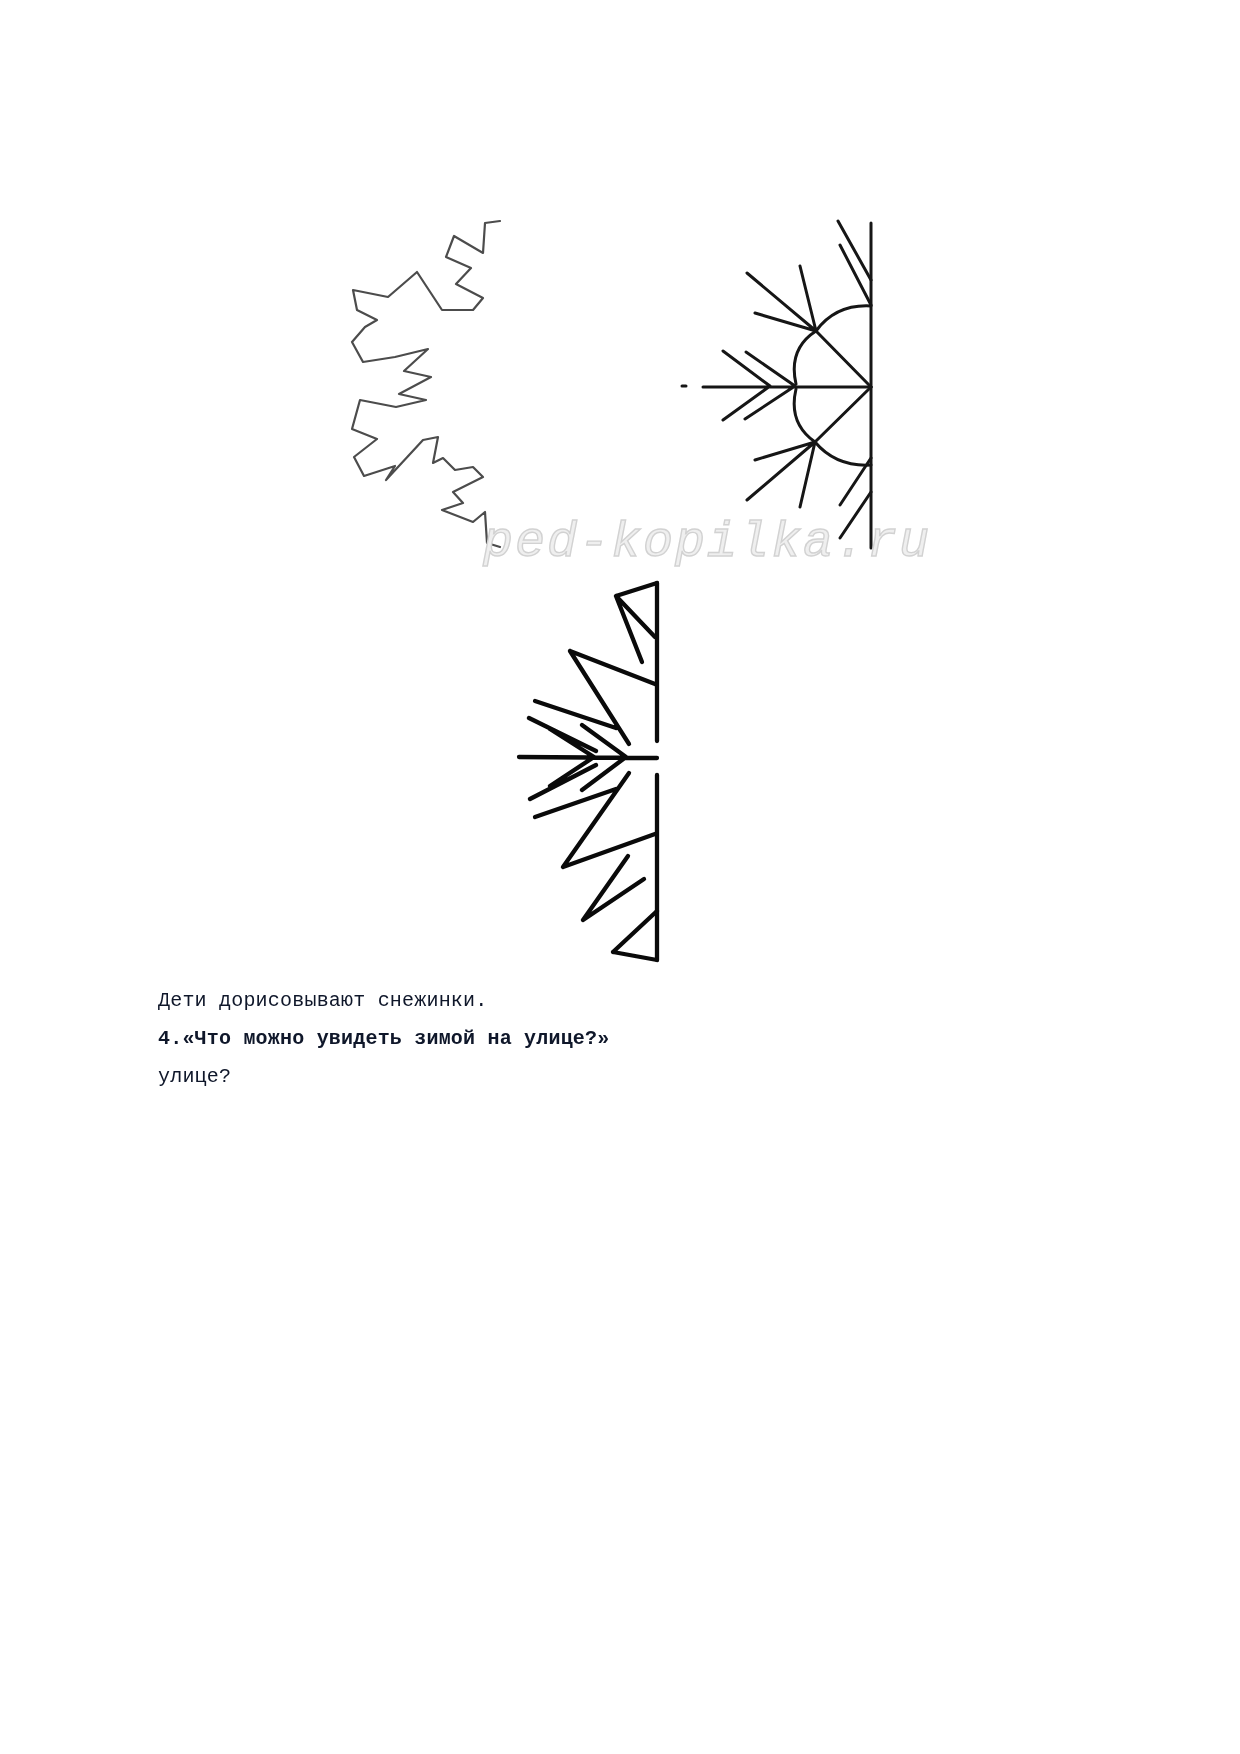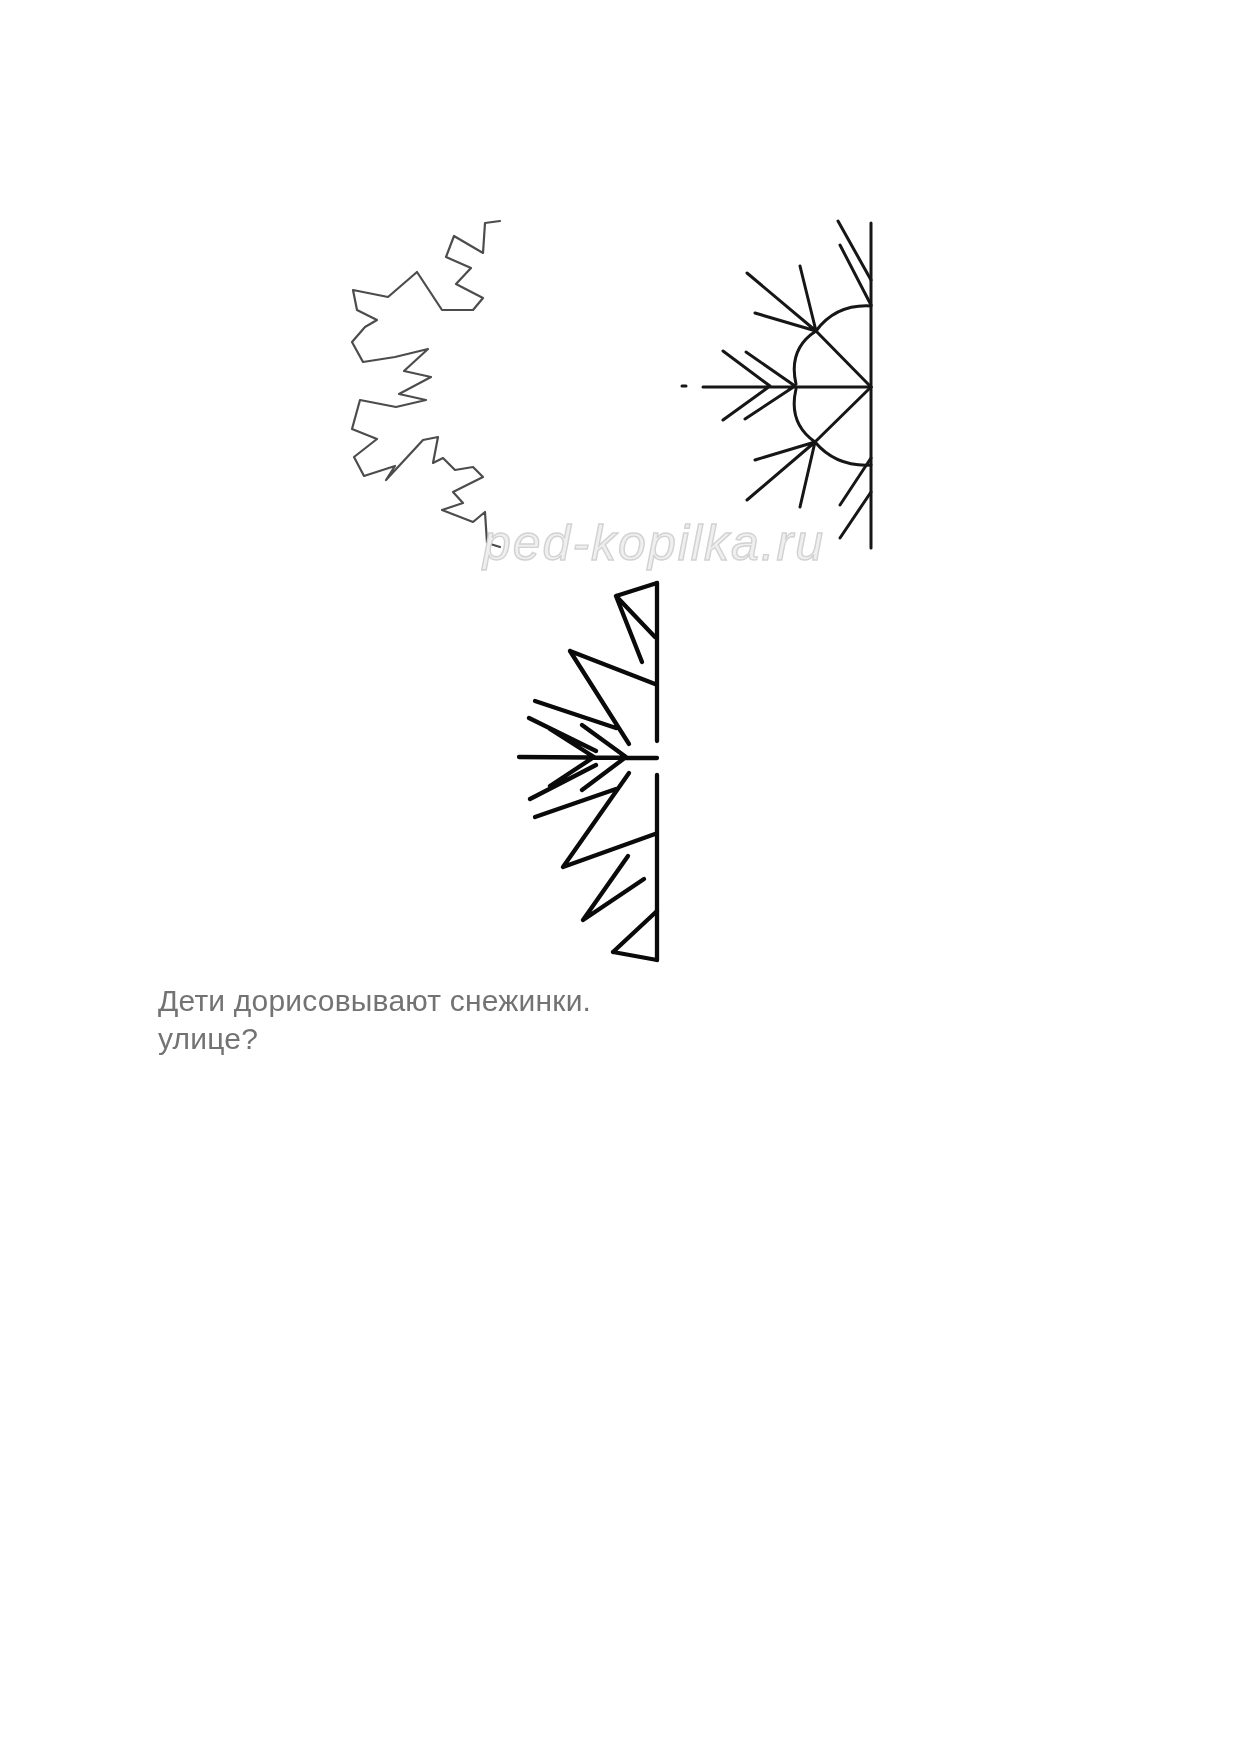--- a/index.html
+++ b/index.html
@@ -1,40 +1,40 @@
 <!DOCTYPE html>
 <html><head>
 <meta charset="utf-8">
 <style>
   html,body{margin:0;padding:0;background:#ffffff;}
   .page{
     position:relative;
     width:1240px;height:1754px;
     background:#ffffff;
-    font-family:Liberation Sans, sans-serif;
+    font-family:Liberation Mono, monospace;
     overflow:hidden;
   }
   .fig{position:absolute;}
   .fig svg{display:block;}
   .watermark{
     position:absolute;
     left:483px;top:514px;
     font-style:italic;
     font-size:50px;
     letter-spacing:2px;
     white-space:nowrap;
     color:#efefef;
     -webkit-text-stroke:1.4px #d2d2d2;
     user-select:none;
   }
   .textblock{
     position:absolute;
     left:158px;top:982px;
-    color:#737373;
-    font-size:30px;
+    color:#0f172a;
+    font-size:20px;
     line-height:38px;
     letter-spacing:0.2px;
     white-space:nowrap;
   }
   .textblock .b{font-weight:bold;}
 </style>
 </head>
 <body>
 
 <div class="page">
@@ -118,16 +118,17 @@
              M 40 259 L 121 231"></path>
 
         <path d="M 88 362 L 149 321 M 88 362 L 133 298
              M 118 394 L 162 353 M 118 394 L 162 402"></path>
       </g>
     </svg>
   </div>
 
   <div class="textblock">
     <div>Дети дорисовывают снежинки.</div>
+    <div class="b">4.«Что можно увидеть зимой на улице?»</div>
     <div>улице?</div>
   </div>
 
 </div>
 
 </body></html>

